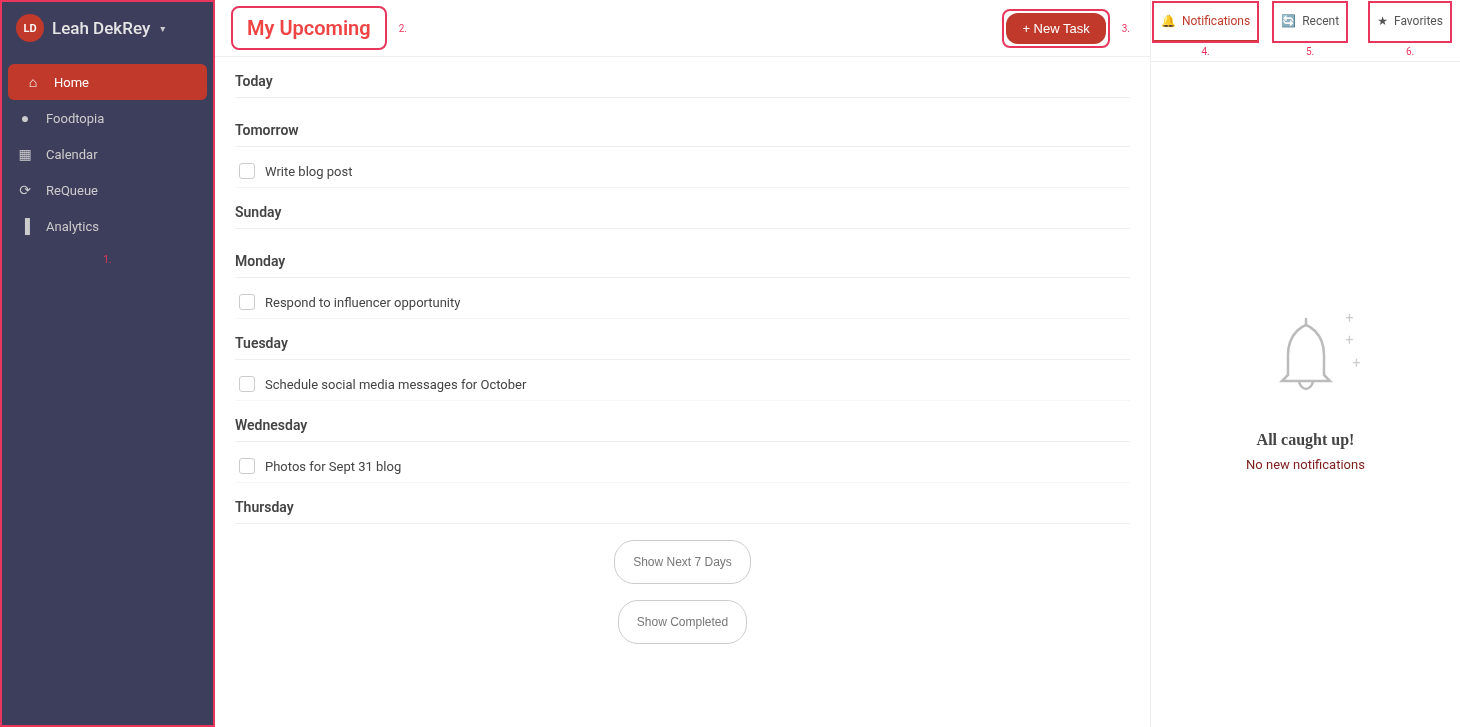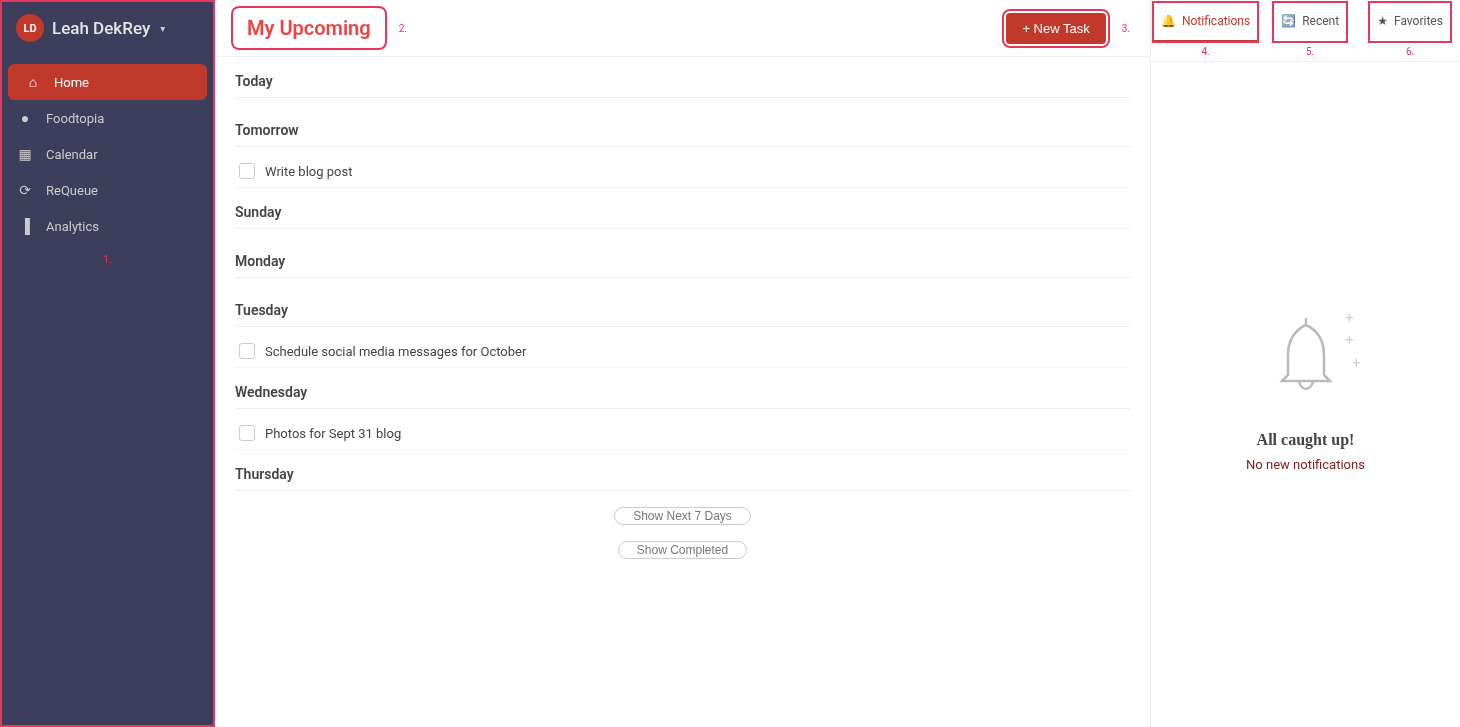--- a/index.html
+++ b/index.html
@@ -119,21 +119,21 @@
       border-radius: 4px;
     }
     .new-task-btn {
       display: flex;
       align-items: center;
       gap: 6px;
       background: #c0392b;
       color: #fff;
       border: none;
       padding: 8px 16px;
-      border-radius: 4px;
+      border-radius: 12px;
       font-size: 13px;
       font-weight: 500;
       cursor: pointer;
     }
 
     
     .task-area {
       flex: 1;
       overflow-y: auto;
       padding: 0 20px 20px 20px;
@@ -168,21 +168,21 @@
       color: #444;
     }
     .show-next-btn, .show-completed-btn {
       display: flex;
       justify-content: center;
       margin: 16px 0;
     }
     .pill-btn {
       border: 1px solid #ccc;
       border-radius: 20px;
-      padding: 1px 18px;
+      padding: 14px 18px;
       font-size: 12px;
       color: #777;
       background: #fff;
       cursor: pointer;
     }
     .no-due-date {
       font-size: 14px;
       font-weight: 600;
       color: #444;
       padding: 16px 0 8px 0;
@@ -325,20 +325,24 @@
         <div class="task-row">
           <div class="task-checkbox"></div>
           <span class="task-label">Write blog post</span>
         </div>
       </div>
       <div class="day-section">
         <div class="day-header">Sunday</div>
       </div>
       <div class="day-section">
         <div class="day-header">Monday</div>
+        <div class="task-row">
+          <div class="task-checkbox"></div>
+          <span class="task-label">Respond to influencer opportunity</span>
+        </div>
       </div>
       <div class="day-section">
         <div class="day-header">Tuesday</div>
         <div class="task-row">
           <div class="task-checkbox"></div>
           <span class="task-label">Schedule social media messages for October</span>
         </div>
       </div>
       <div class="day-section">
         <div class="day-header">Wednesday</div>

